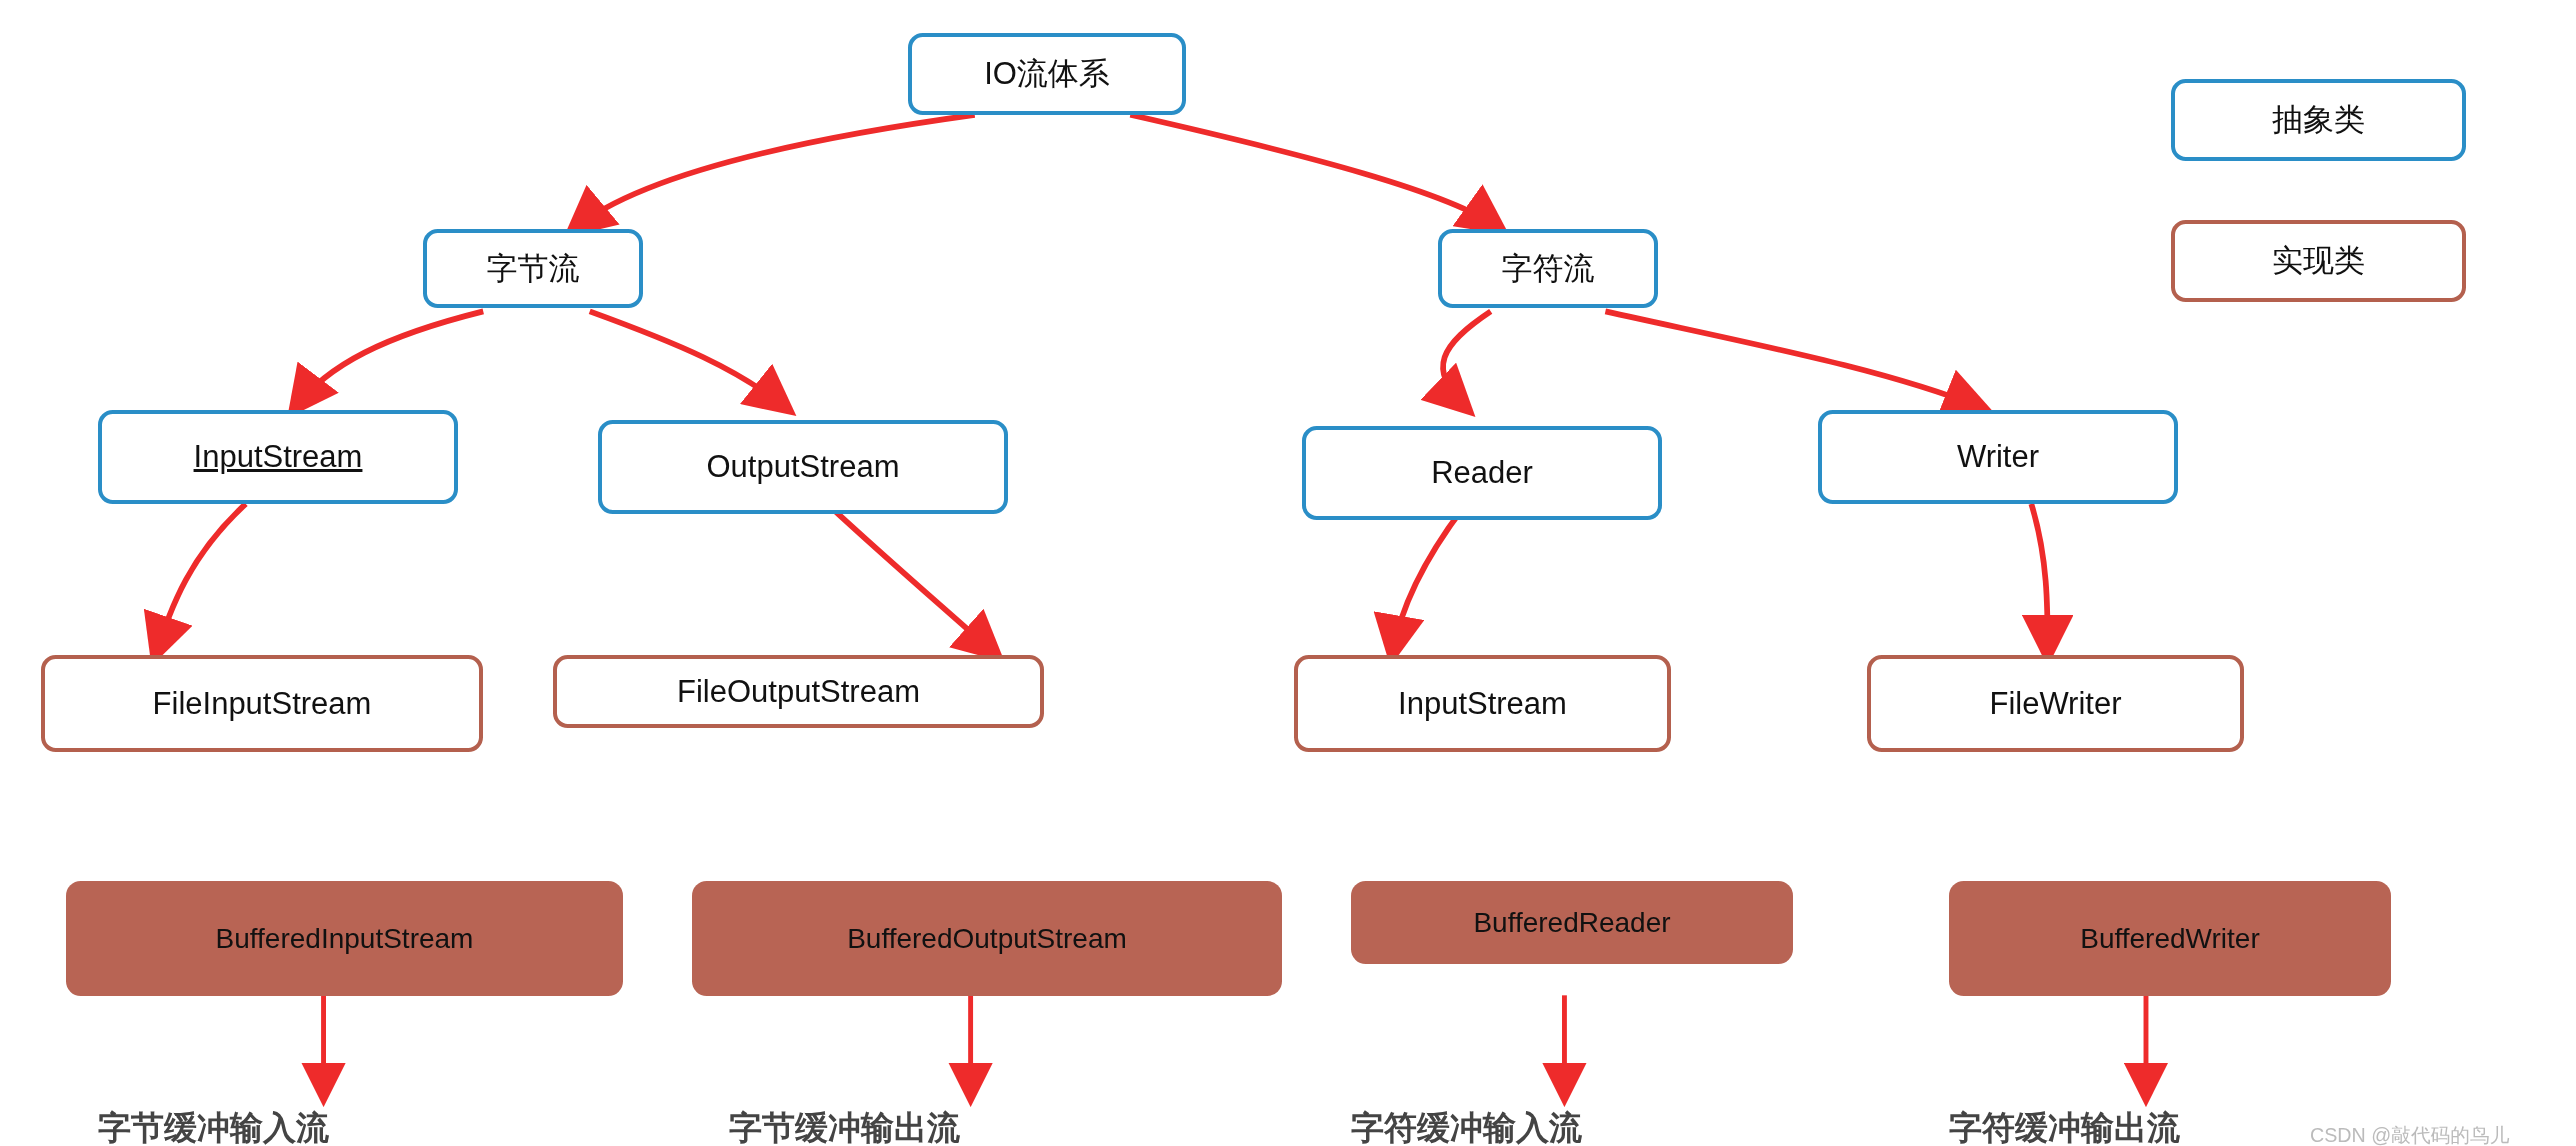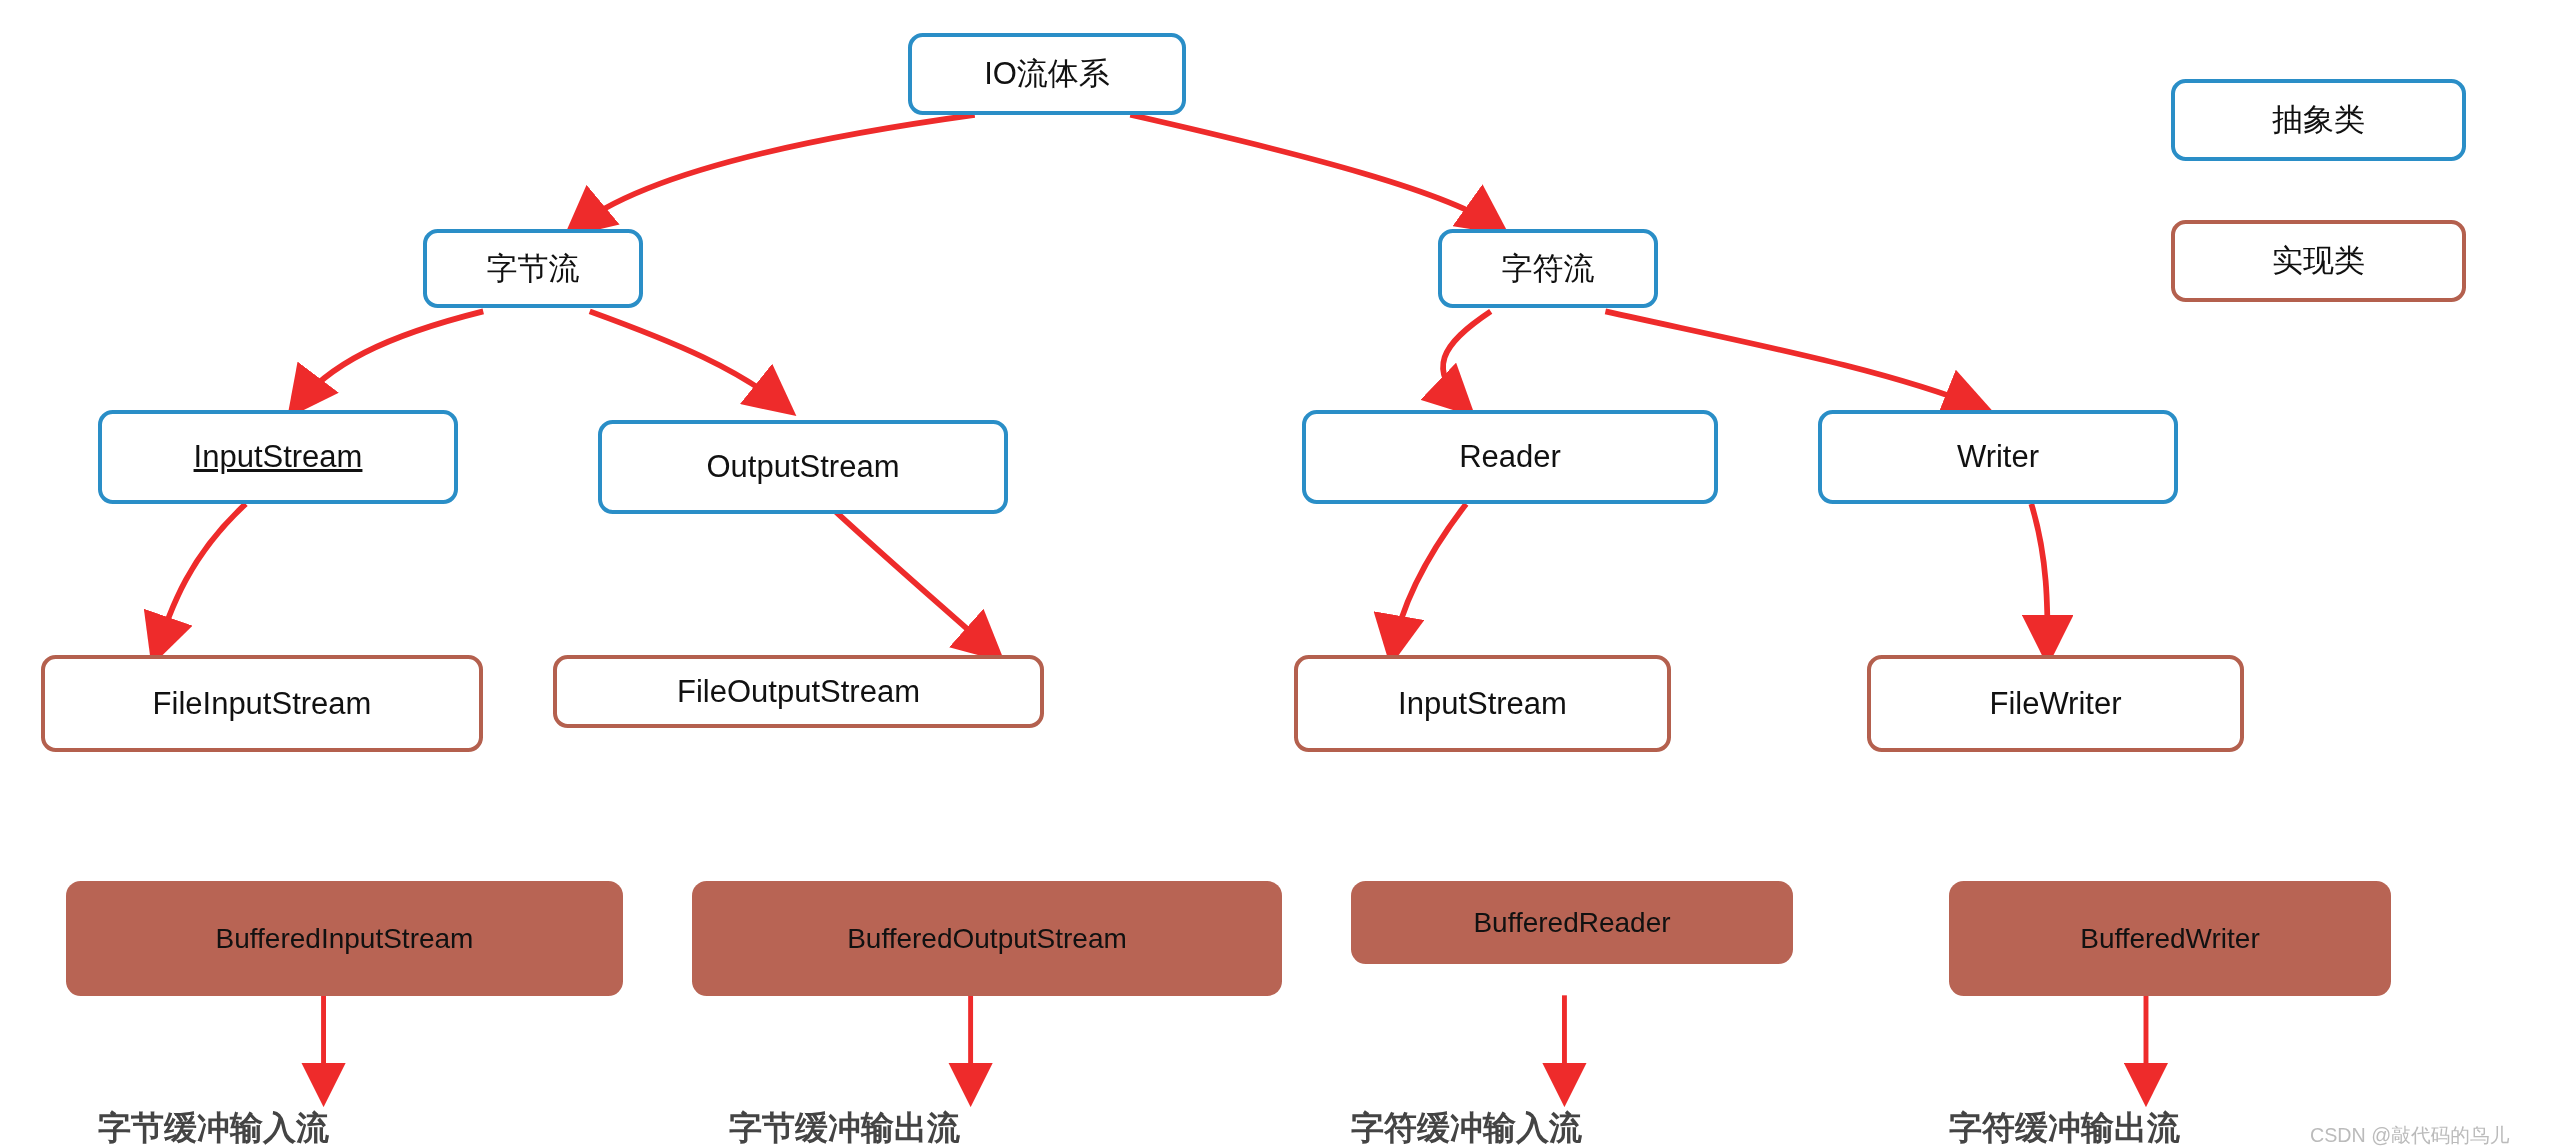--- a/index.html
+++ b/index.html
@@ -67,21 +67,21 @@
   <div class="node abstract" style="left:1438px;top:229px;width:220px;height:79px;">
     <span>字符流</span>
   </div>
 
   <div class="node abstract" style="left:98px;top:410px;width:360px;height:94px;text-decoration:underline;">
     <span>InputStream</span>
   </div>
   <div class="node abstract" style="left:598px;top:420px;width:410px;height:94px;">
     <span>OutputStream</span>
   </div>
-  <div class="node abstract" style="left:1302px;top:410px;width:416px;height:94px;">
+  <div class="node abstract" style="left:1302px;top:426px;width:360px;height:94px;">
     <span>Reader</span>
   </div>
   <div class="node abstract" style="left:1818px;top:410px;width:360px;height:94px;">
     <span>Writer</span>
   </div>
 
   <div class="node impl" style="left:41px;top:655px;width:442px;height:97px;">
     <span>FileInputStream</span>
   </div>
   <div class="node impl" style="left:553px;top:655px;width:491px;height:73px;">

